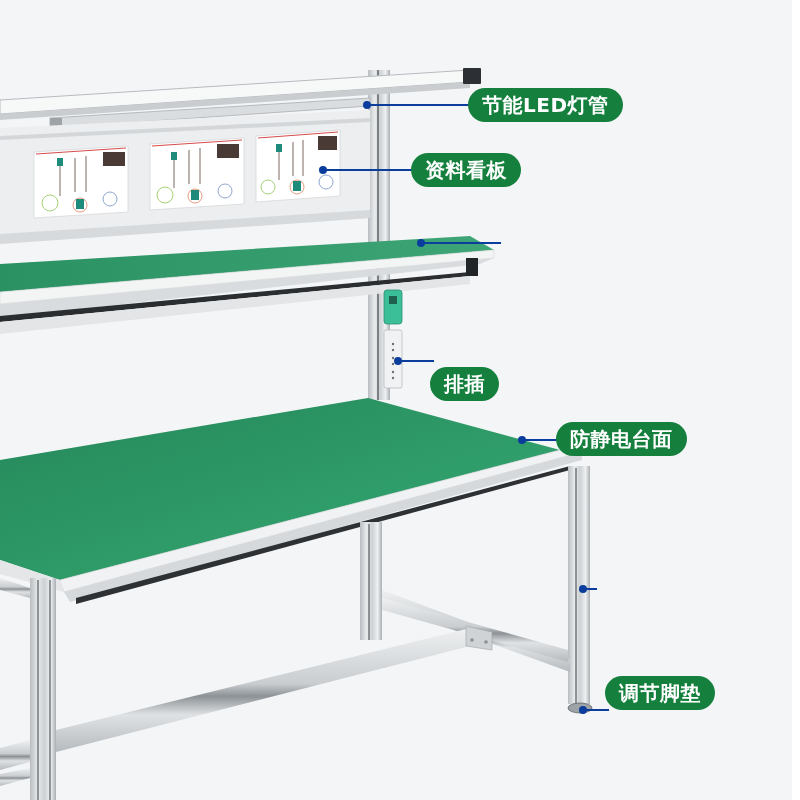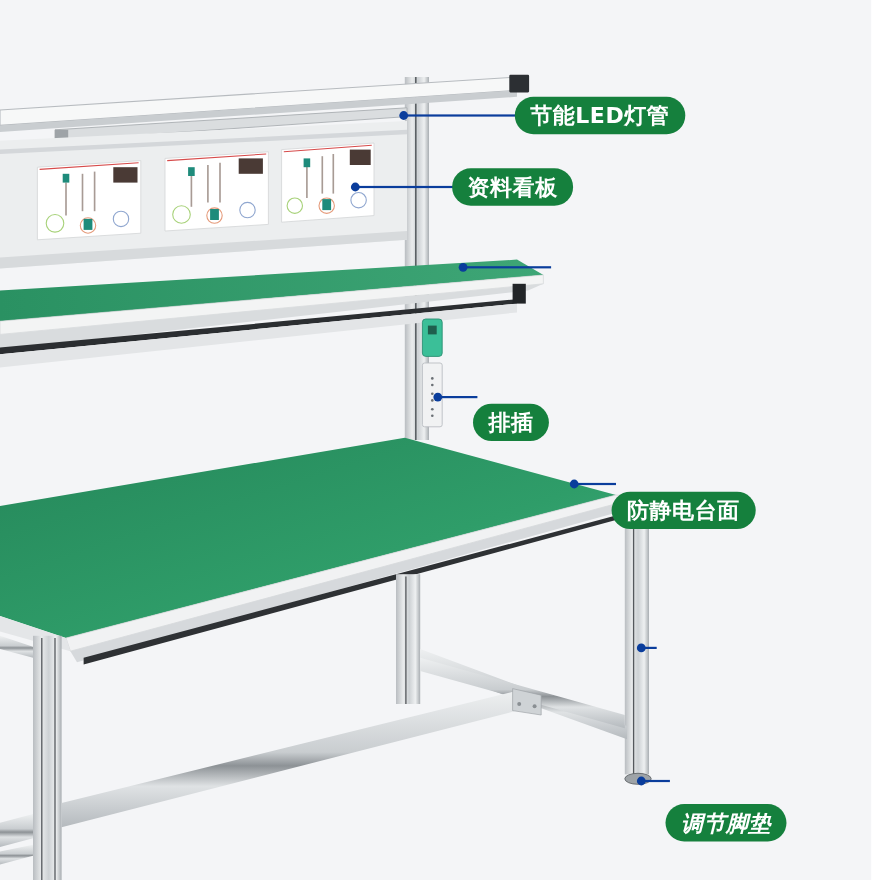--- a/index.html
+++ b/index.html
@@ -199,26 +199,26 @@
   <div class="leader" style="left:421px; top:242px; width:80px;"></div>
 
   <div class="dot" style="left:394px; top:357px;"></div>
   <div class="leader" style="left:398px; top:360px; width:36px;"></div>
   <div class="callout" style="left:430px; top:343px;margin-top:24px;">
     <span>排插</span>
   </div>
 
   <div class="dot" style="left:518px; top:436px;"></div>
   <div class="leader" style="left:522px; top:439px; width:38px;"></div>
-  <div class="callout" style="left:556px; top:422px;margin-top:25px;">
+  <div class="callout" style="left:556px; top:422px;">
     <span>防静电台面</span>
   </div>
 
   <div class="dot" style="left:579px; top:585px;"></div>
   <div class="leader" style="left:583px; top:588px; width:14px;"></div>
 
   <div class="dot" style="left:579px; top:706px;"></div>
   <div class="leader" style="left:583px; top:709px; width:26px;"></div>
-  <div class="callout" style="left:605px; top:731px;font-style:italic;">
+  <div class="callout" style="left:605px; top:676px;">
     <span>调节脚垫</span>
   </div>
 
 </div>
 
 </body></html>

